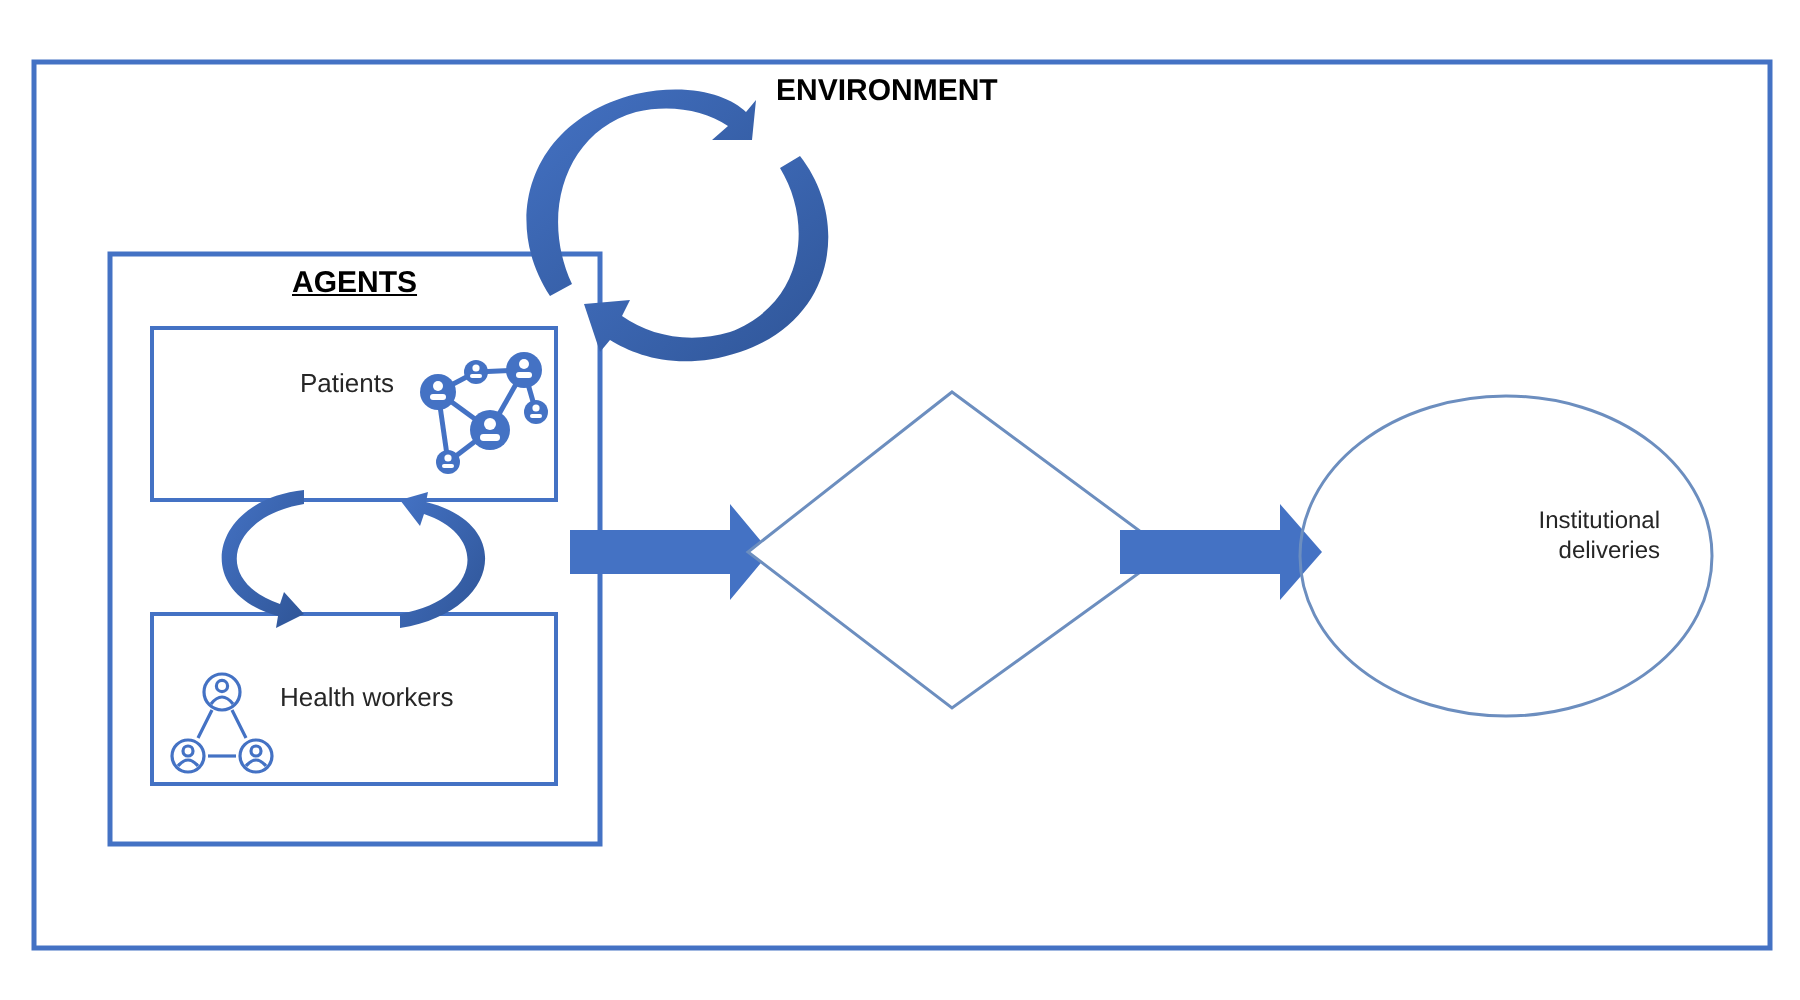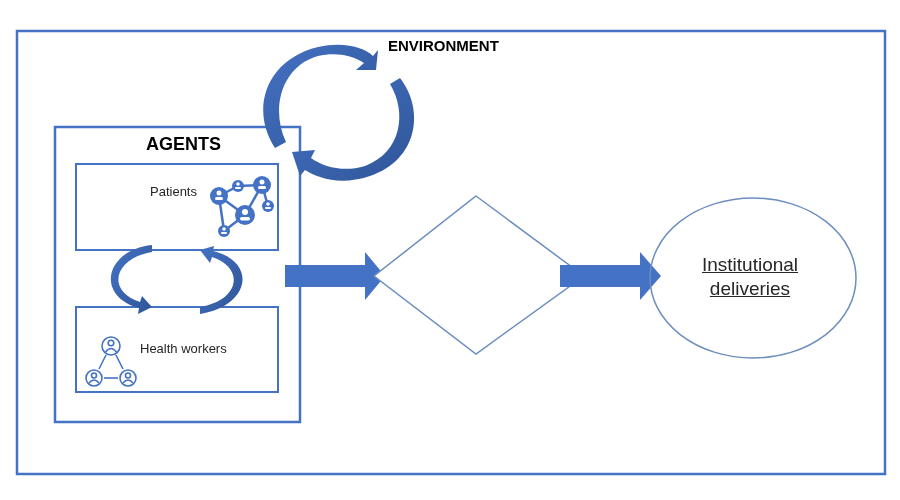--- a/index.html
+++ b/index.html
@@ -1,19 +1,19 @@
 <!DOCTYPE html>
 <html><head>
 <meta charset="utf-8">
 <style>
   html, body { margin:0; padding:0; background:#ffffff; }
   body { width:900px; height:500px; position:relative; overflow:hidden;
          font-family:"Liberation Sans", "DejaVu Sans", sans-serif; }
   svg { position:absolute; left:0; top:0; }
-  .lbl { position:absolute; color:#262626; text-align:center; line-height:1.25; }
+  .lbl { position:absolute; color:#262626; text-align:right; line-height:1.25; }
   .bold { font-weight:bold; color:#000; }
 </style>
 </head>
 <body>
 
 <svg width="900" height="500" viewBox="0 0 900 500">
   <defs>
     <linearGradient id="arcGrad" x1="0" y1="0" x2="1" y2="1">
       <stop offset="0" stop-color="#4472C4"></stop>
       <stop offset="1" stop-color="#2F5597"></stop>
@@ -93,25 +93,25 @@
     <circle cx="128" cy="375.5" r="2.5"></circle>
     <path d="M123,383 Q128,377 133,383"></path>
     <line x1="106" y1="355" x2="99" y2="369"></line>
     <line x1="116" y1="355" x2="123" y2="369"></line>
     <line x1="104" y1="378" x2="118" y2="378"></line>
   </g>
 </svg>
 
 <div class="lbl bold" style="left:388px; top:37px; font-size:15px;">ENVIRONMENT</div>
 
-<div class="lbl bold" style="left:146px; top:133px; font-size:18px;">AGENTS</div>
+<div class="lbl bold" style="left:146px; top:133px; font-size:15px;text-decoration:underline;">AGENTS</div>
 
 <div class="lbl" style="left:150px; top:184px; font-size:13px;">Patients</div>
 
 <div class="lbl" style="left:140px; top:341px; font-size:13px;">Health workers</div>
 
 <div class="lbl" style="left:420px; top:258px; width:112px; font-size:13px;">
 </div>
 
-<div class="lbl" style="left:700px; top:253px; width:100px; font-size:19px;text-decoration:underline;">
+<div class="lbl" style="left:730px; top:253px; width:100px; font-size:12px;">
   <div>Institutional</div>
   <div>deliveries</div>
 </div>
 
 </body></html>

